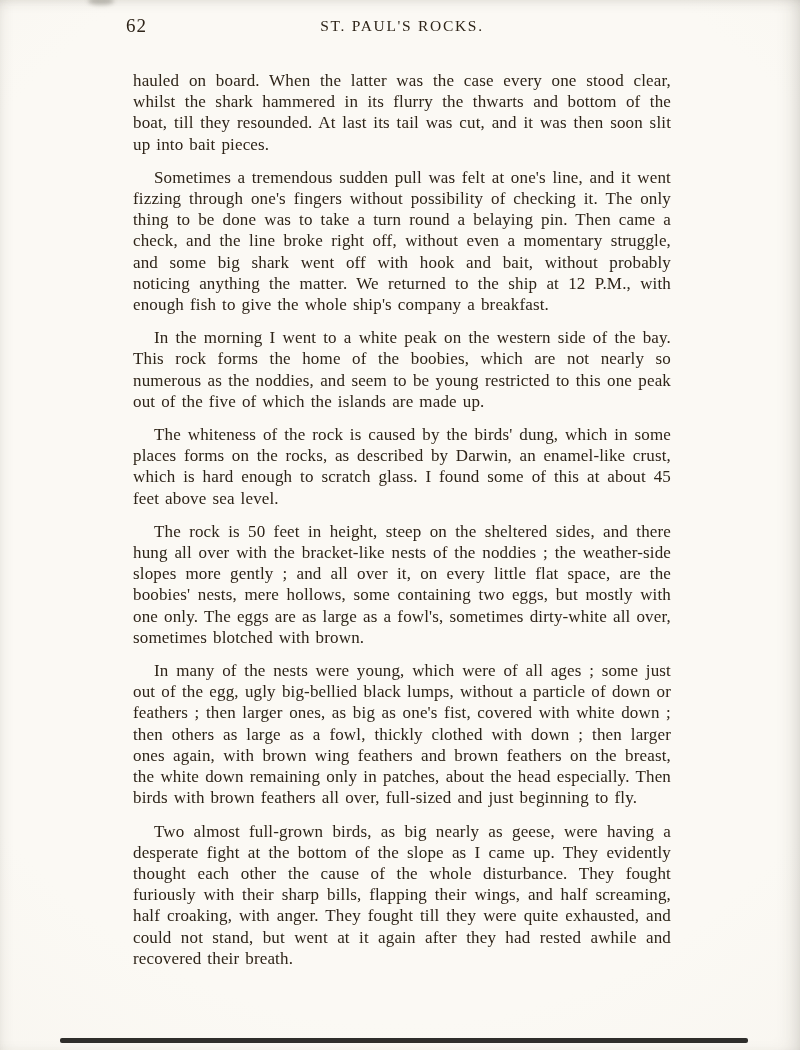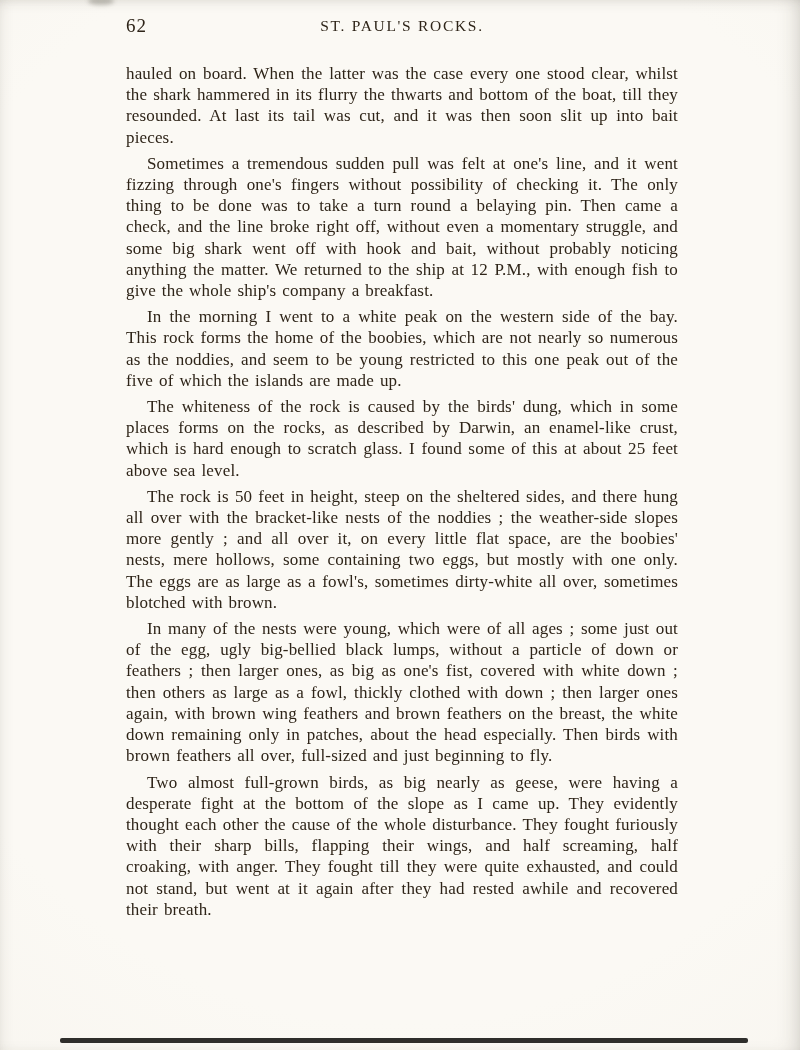--- a/index.html
+++ b/index.html
@@ -50,21 +50,21 @@
     top: 58px;
     left: 121px;
     width: 562px;
     text-align: justify;
     font-size: 17px;
     line-height: 21.2px;
     word-spacing: 1.6px;
     letter-spacing: 0.15px;
   }
   .text-block p {
-    margin: 5px;
+    margin: 12px;
     text-indent: 21px;
   }
   .text-block p.no-indent { text-indent: 0; }
   .text-block p.full-last { text-align-last: justify; }
   .scan-bottom-edge {
     position: absolute;
     left: 60px;
     top: 1038px;
     width: 688px;
     height: 5px;
@@ -92,21 +92,21 @@
 
   <div class="head-row">
     <span class="page-number">62</span>
     <div class="running-header">ST. PAUL'S ROCKS.</div>
   </div>
 
   <div class="text-block">
     <p class="no-indent">hauled on board.  When the latter was the case every one stood clear, whilst the shark hammered in its flurry the thwarts and bottom of the boat, till they resounded.  At last its tail was cut, and it was then soon slit up into bait pieces.</p>
     <p>Sometimes a tremendous sudden pull was felt at one's line, and it went fizzing through one's fingers without possibility of checking it.  The only thing to be done was to take a turn round a belaying pin.  Then came a check, and the line broke right off, without even a momentary struggle, and some big shark went off with hook and bait, without probably noticing anything the matter.  We returned to the ship at 12 P.M., with enough fish to give the whole ship's company a breakfast.</p>
     <p>In the morning I went to a white peak on the western side of the bay.  This rock forms the home of the boobies, which are not nearly so numerous as the noddies, and seem to be young restricted to this one peak out of the five of which the islands are made up.</p>
-    <p>The whiteness of the rock is caused by the birds' dung, which in some places forms on the rocks, as described by Darwin, an enamel-like crust, which is hard enough to scratch glass.  I found some of this at about 25 feet above sea level.</p>
+    <p>The whiteness of the rock is caused by the birds' dung, which in some places forms on the rocks, as described by Darwin, an enamel-like crust, which is hard enough to scratch glass.  I found some of this at about 45 feet above sea level.</p>
     <p>The rock is 50 feet in height, steep on the sheltered sides, and there hung all over with the bracket-like nests of the noddies ; the weather-side slopes more gently ; and all over it, on every little flat space, are the boobies' nests, mere hollows, some containing two eggs, but mostly with one only.  The eggs are as large as a fowl's, sometimes dirty-white all over, sometimes blotched with brown.</p>
     <p>In many of the nests were young, which were of all ages ; some just out of the egg, ugly big-bellied black lumps, without a particle of down or feathers ; then larger ones, as big as one's fist, covered with white down ; then others as large as a fowl, thickly clothed with down ; then larger ones again, with brown wing feathers and brown feathers on the breast, the white down remaining only in patches, about the head especially.  Then birds with brown feathers all over, full-sized and just beginning to fly.</p>
     <p>Two almost full-grown birds, as big nearly as geese, were having a desperate fight at the bottom of the slope as I came up.  They evidently thought each other the cause of the whole disturbance.  They fought furiously with their sharp bills, flapping their wings, and half screaming, half croaking, with anger.  They fought till they were quite exhausted, and could not stand, but went at it again after they had rested awhile and recovered their breath.</p>
   </div>
 
   <div class="scan-bottom-edge"></div>
 
 </div>
 
 </body></html>

